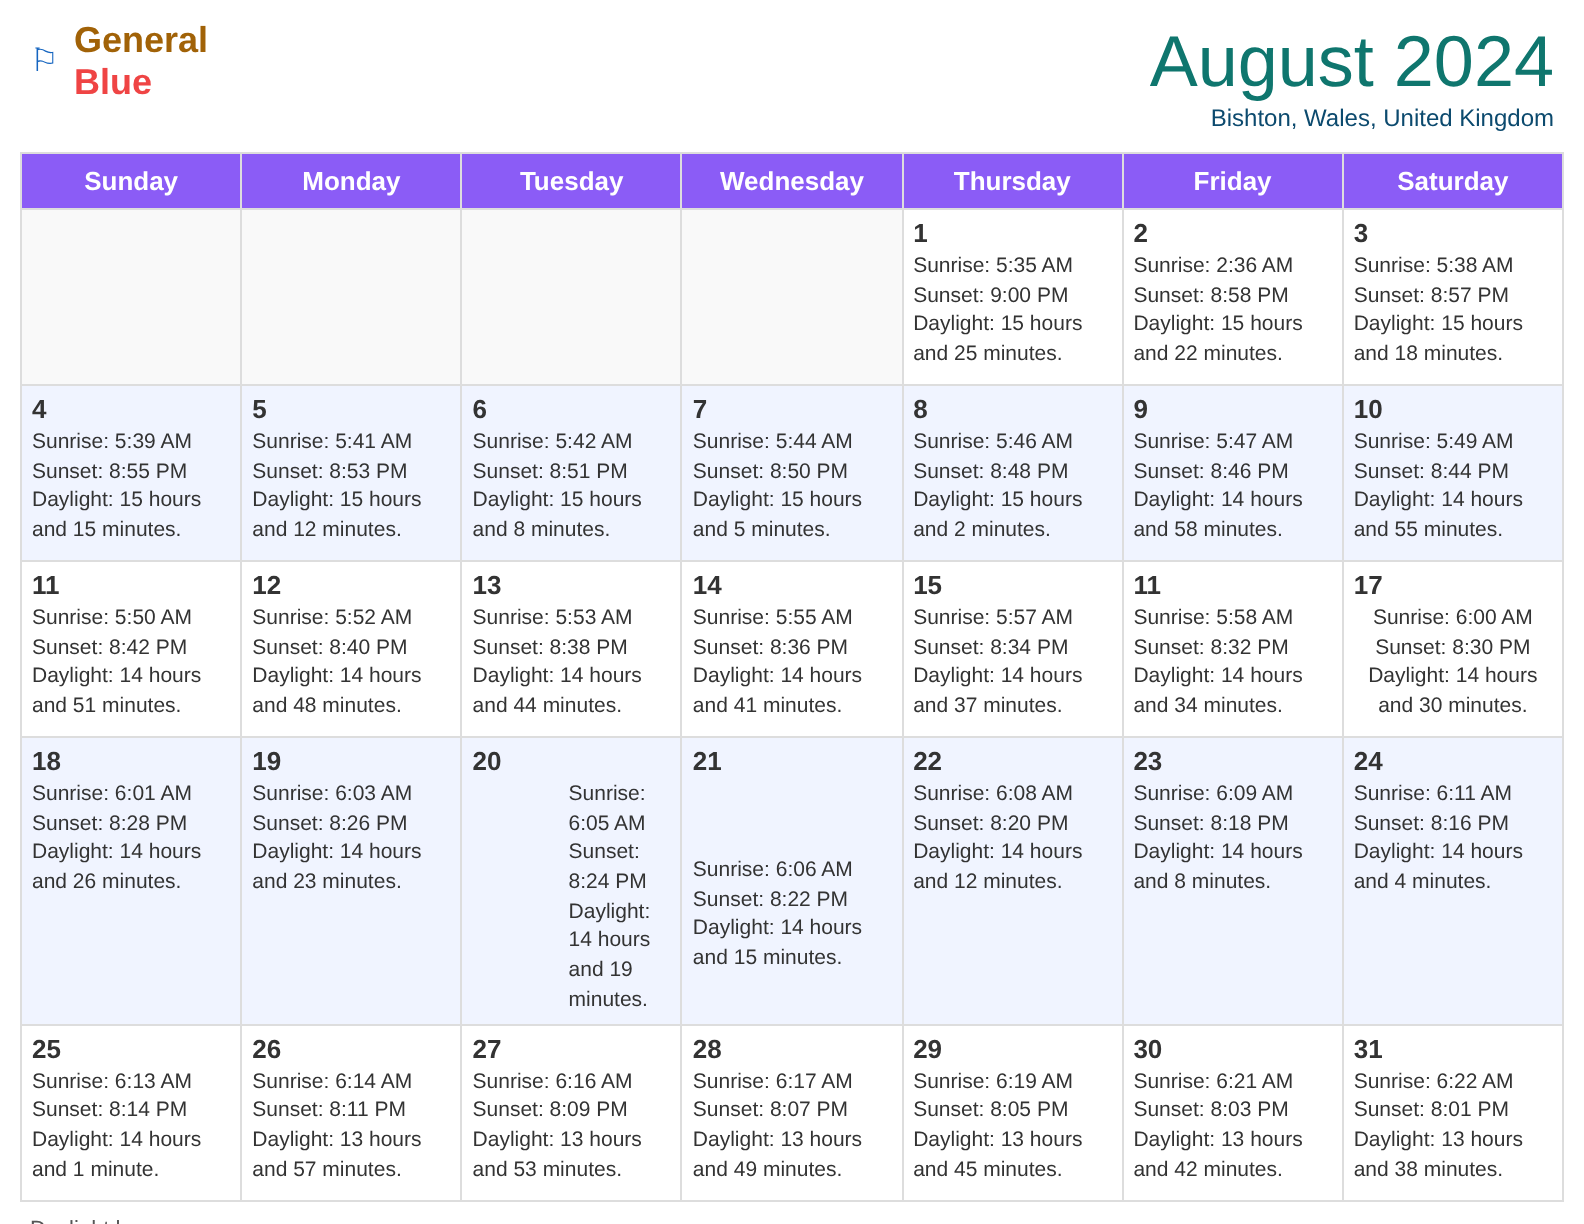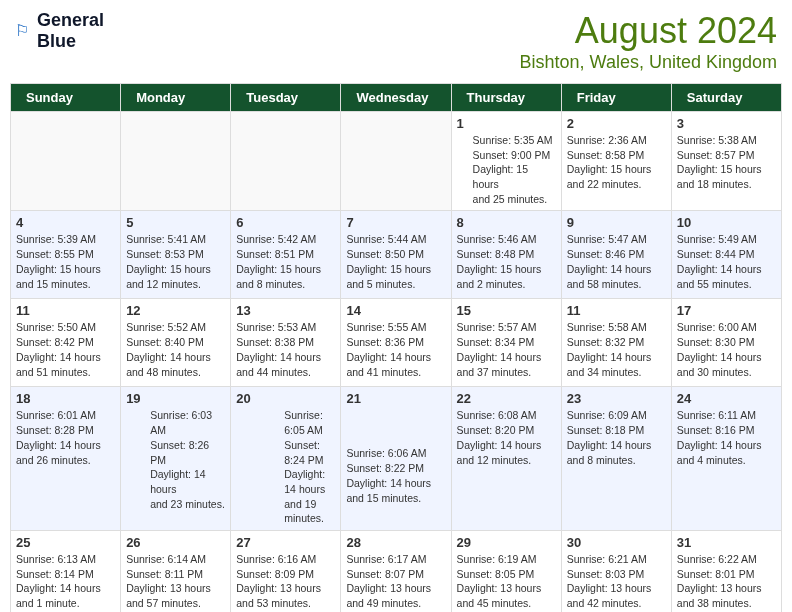--- a/index.html
+++ b/index.html
@@ -18,54 +18,54 @@
       padding: 0 5px;
     }
     .logo {
       display: flex;
       align-items: center;
       gap: 2px;
     }
     .logo-text-general {
       font-size: 18px;
       font-weight: bold;
-      color: #0f172a;
+      color: #a16207;
     }
     .logo-text-blue {
       font-size: 18px;
       font-weight: bold;
-      color: #0f172a;
+      color: #ef4444;
     }
     .logo-icon {
       width: 20px;
       height: 20px;
     }
     .title-block {
       text-align: right;
     }
     .month-year {
       font-size: 36px;
-      color: #4d7c0f;
+      color: #0f766e;
       font-weight: normal;
     }
     .location {
-      font-size: 18px;
-      color: #4d7c0f;
+      font-size: 12px;
+      color: #0c4a6e;
     }
     table {
       width: 100%;
       border-collapse: collapse;
       table-layout: fixed;
     }
     th {
-      background-color: #14532d;
+      background-color: #8b5cf6;
       color: #fff;
       padding: 6px 15px;
       font-size: 13px;
-      text-align: left;
+      text-align: center;
       border: 1px solid #ddd;
     }
     td {
       vertical-align: top;
       border: 1px solid #ddd;
       padding: 4px 5px;
       font-size: 11px;
       color: #333;
       height: 88px;
       background: #fff;
@@ -125,21 +125,21 @@
       </tr>
   </thead>
   <tbody id="calendar-body">
   <tr>
         <td class="empty"></td>
         <td class="empty"></td>
         <td class="empty"></td>
         <td class="empty"></td>
         <td>
           <span class="day-num">1</span>
-          <div class="cell-content" style="white-space: pre-line; margin-left: 16px;">Sunrise: 5:35 AM
+          <div class="cell-content" style="white-space: pre-line;">Sunrise: 5:35 AM
 Sunset: 9:00 PM
 Daylight: 15 hours
 and 25 minutes.</div>
         </td>
         <td>
           <span class="day-num">2</span>
           <div class="cell-content" style="white-space: pre-line;">Sunrise: 2:36 AM
 Sunset: 8:58 PM
 Daylight: 15 hours
 and 22 minutes.</div>
@@ -241,37 +241,37 @@
         </td>
         <td>
           <span class="day-num">11</span>
           <div class="cell-content" style="white-space: pre-line;">Sunrise: 5:58 AM
 Sunset: 8:32 PM
 Daylight: 14 hours
 and 34 minutes.</div>
         </td>
         <td>
           <span class="day-num">17</span>
-          <div class="cell-content" style="white-space: pre-line;">Sunrise: 6:00 AM
+          <div class="cell-content" style="white-space: pre-line; text-align: center;">Sunrise: 6:00 AM
 Sunset: 8:30 PM
 Daylight: 14 hours
 and 30 minutes.</div>
         </td>
       </tr>
       <tr>
         <td class="alt-row">
           <span class="day-num">18</span>
           <div class="cell-content" style="white-space: pre-line;">Sunrise: 6:01 AM
 Sunset: 8:28 PM
 Daylight: 14 hours
 and 26 minutes.</div>
         </td>
         <td class="alt-row">
           <span class="day-num">19</span>
-          <div class="cell-content" style="white-space: pre-line; margin-left: 24px;">Sunrise: 6:03 AM
+          <div class="cell-content" style="white-space: pre-line;">Sunrise: 6:03 AM
 Sunset: 8:26 PM
 Daylight: 14 hours
 and 23 minutes.</div>
         </td>
         <td class="alt-row">
           <span class="day-num">20</span>
           <div class="cell-content" style="white-space: pre-line; margin-left: 48px;">Sunrise: 6:05 AM
 Sunset: 8:24 PM
 Daylight: 14 hours
 and 19 minutes.</div>

